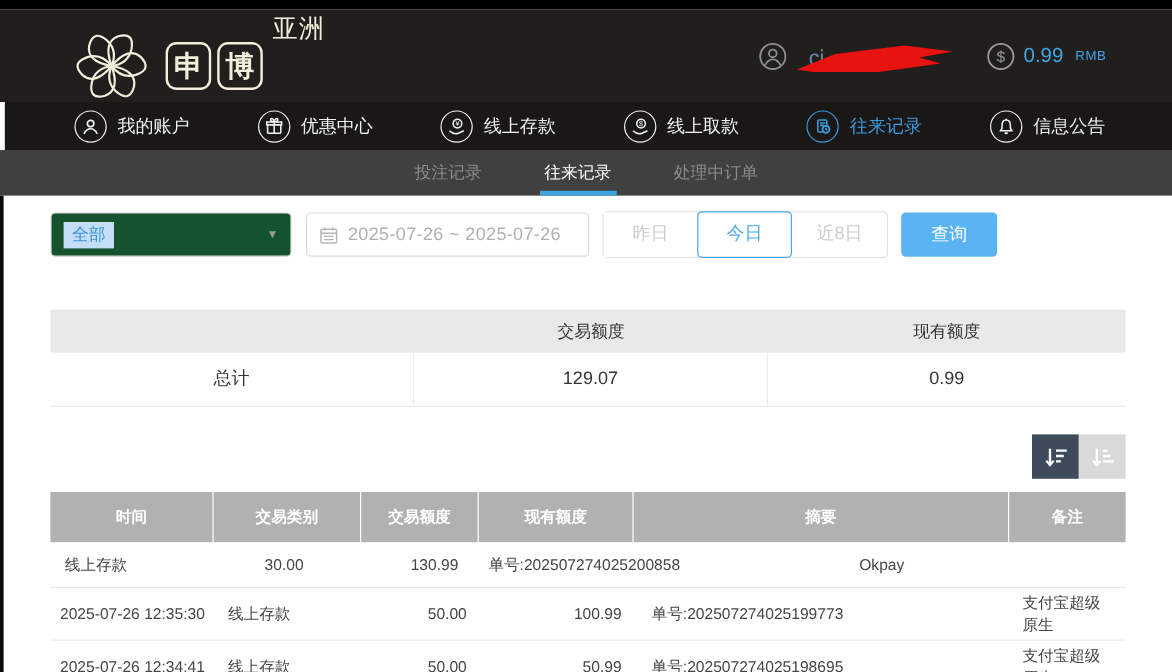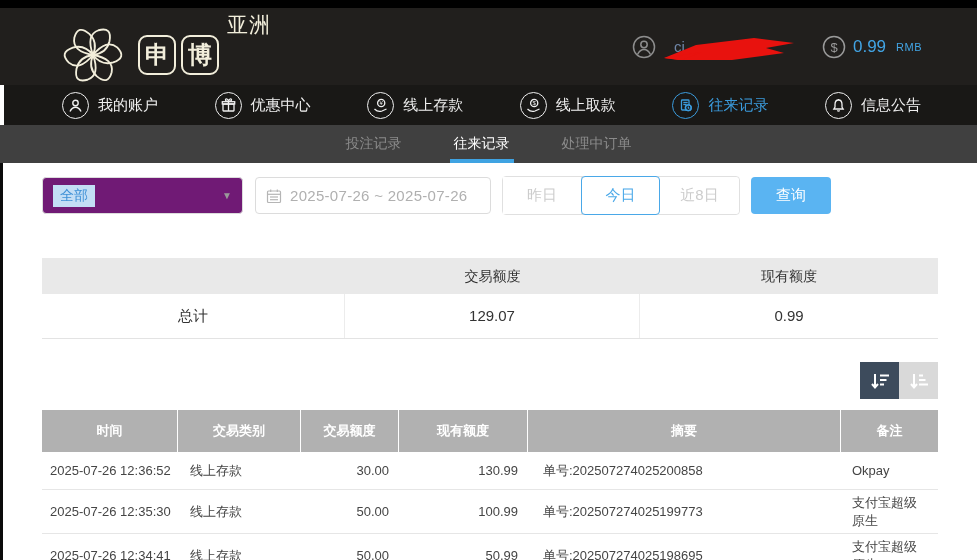--- a/index.html
+++ b/index.html
@@ -17,21 +17,21 @@
   .logo-boxes { display:flex; gap:5px; margin-left:12px; }
   .logo-box { border:2px solid #f2eedb; border-radius:9px; width:38px; height:40px;
               display:flex; align-items:center; justify-content:center; font-size:24px; font-weight:bold; }
   .logo-right { margin-left:8px; display:flex; flex-direction:column; line-height:1.05;gap:48px; }
   .logo-region { font-size:21px; letter-spacing:1px; }
   .logo-sub { font-size:12px; color:#efead3; }
 
   .user-area { position:absolute; right:55px; top:24px; display:flex; align-items:center; gap:10px; }
   .user-icon { width:24px; height:24px; color:#8d8d8d; }
   .user-name-wrap { position:relative; width:128px; height:30px; }
-  .user-name-frag { position:absolute; left:8px; top:6px; color:#6f86a8; font-size:15px; }
+  .user-name-frag { position:absolute; left:8px; top:6px; color:#6f86a8; font-size:18px; }
   .scribble { position:absolute; left:-4px; top:2px; width:134px; height:28px; }
   .balance-wrap { display:flex; align-items:center; gap:7px; margin-left:18px; }
   .coin-icon { width:24px; height:24px; color:#9a9a9a; }
   .balance-amount { color:#42a4e4; font-size:17px; }
   .balance-cur { color:#42a4e4; font-size:11px; margin-left:3px; letter-spacing:0.5px; }
 
   
   .nav { position:absolute; left:4px; top:85px; width:977px; height:40px; background:#191816;
          display:flex; align-items:center; justify-content:space-between; padding:0 60px 0 58px; }
   .nav-item { display:flex; align-items:center; gap:9px; color:#f0f0f0; font-size:15px; cursor:pointer; }
@@ -43,21 +43,21 @@
   
   .subnav { position:absolute; left:0; top:125px; width:977px; height:38px; background:#404040;
             display:flex; align-items:flex-start; justify-content:center; gap:48px; }
   .subnav-item { color:#8b8b8b; font-size:14px; height:38px; line-height:36px; position:relative;
                  padding:0 2px; cursor:pointer; }
   .subnav-item.active { color:#ffffff; }
   .subnav-underline { position:absolute; left:-2px; right:-2px; bottom:0; height:4px; background:#3fa3e2; }
 
   
   .filters { position:absolute; left:42px; top:176px; display:flex; align-items:center; }
-  .select { width:201px; height:37px; border:1px solid #dcdcdc; border-radius:4px; background:#701a75;
+  .select { width:201px; height:37px; border:1px solid #dcdcdc; border-radius:4px; background:#14532d;
             display:flex; align-items:center; justify-content:space-between; padding:0 10px; cursor:pointer; }
   .select-value { background:#c3def5; color:#3d90d6; font-size:14px; padding:2px 7px; }
   .select-caret { color:#9a9a9a; font-size:10px; }
   .datepicker { width:236px; height:37px; border:1px solid #dcdcdc; border-radius:4px; background:#fff;
                 display:flex; align-items:center; gap:8px; padding:2px 10px; margin-left:12px; cursor:text; }
   .cal-icon { width:16px; height:16px; color:#b5b5b5; }
   .date-text { color:#b0b0b0; font-size:15px; letter-spacing:0.3px; }
 
   .quickgroup { display:flex; margin-left:11px; border:1px solid #e0e0e0; border-radius:4px; background:#fff; }
   .quick-btn { width:79px; height:37px; line-height:35px; text-align:center; font-size:15px; color:#ccc;
@@ -311,21 +311,20 @@
     <div class="rec-head">
       <div class="rc1">时间</div>
       <div class="rc2">交易类别</div>
       <div class="rc3">交易额度</div>
       <div class="rc4">现有额度</div>
       <div class="rc5">摘要</div>
       <div class="rc6">备注</div>
     </div>
 
     <div class="rec-row">
-      <div class="rc1">2025-07-26 12:36:52</div>
       <div class="rc2">线上存款</div>
       <div class="rc3">30.00</div>
       <div class="rc4">130.99</div>
       <div class="rc5">单号:202507274025200858</div>
       <div class="rc6">Okpay</div>
     </div>
     <div class="rec-row">
       <div class="rc1">2025-07-26 12:35:30</div>
       <div class="rc2">线上存款</div>
       <div class="rc3">50.00</div>

